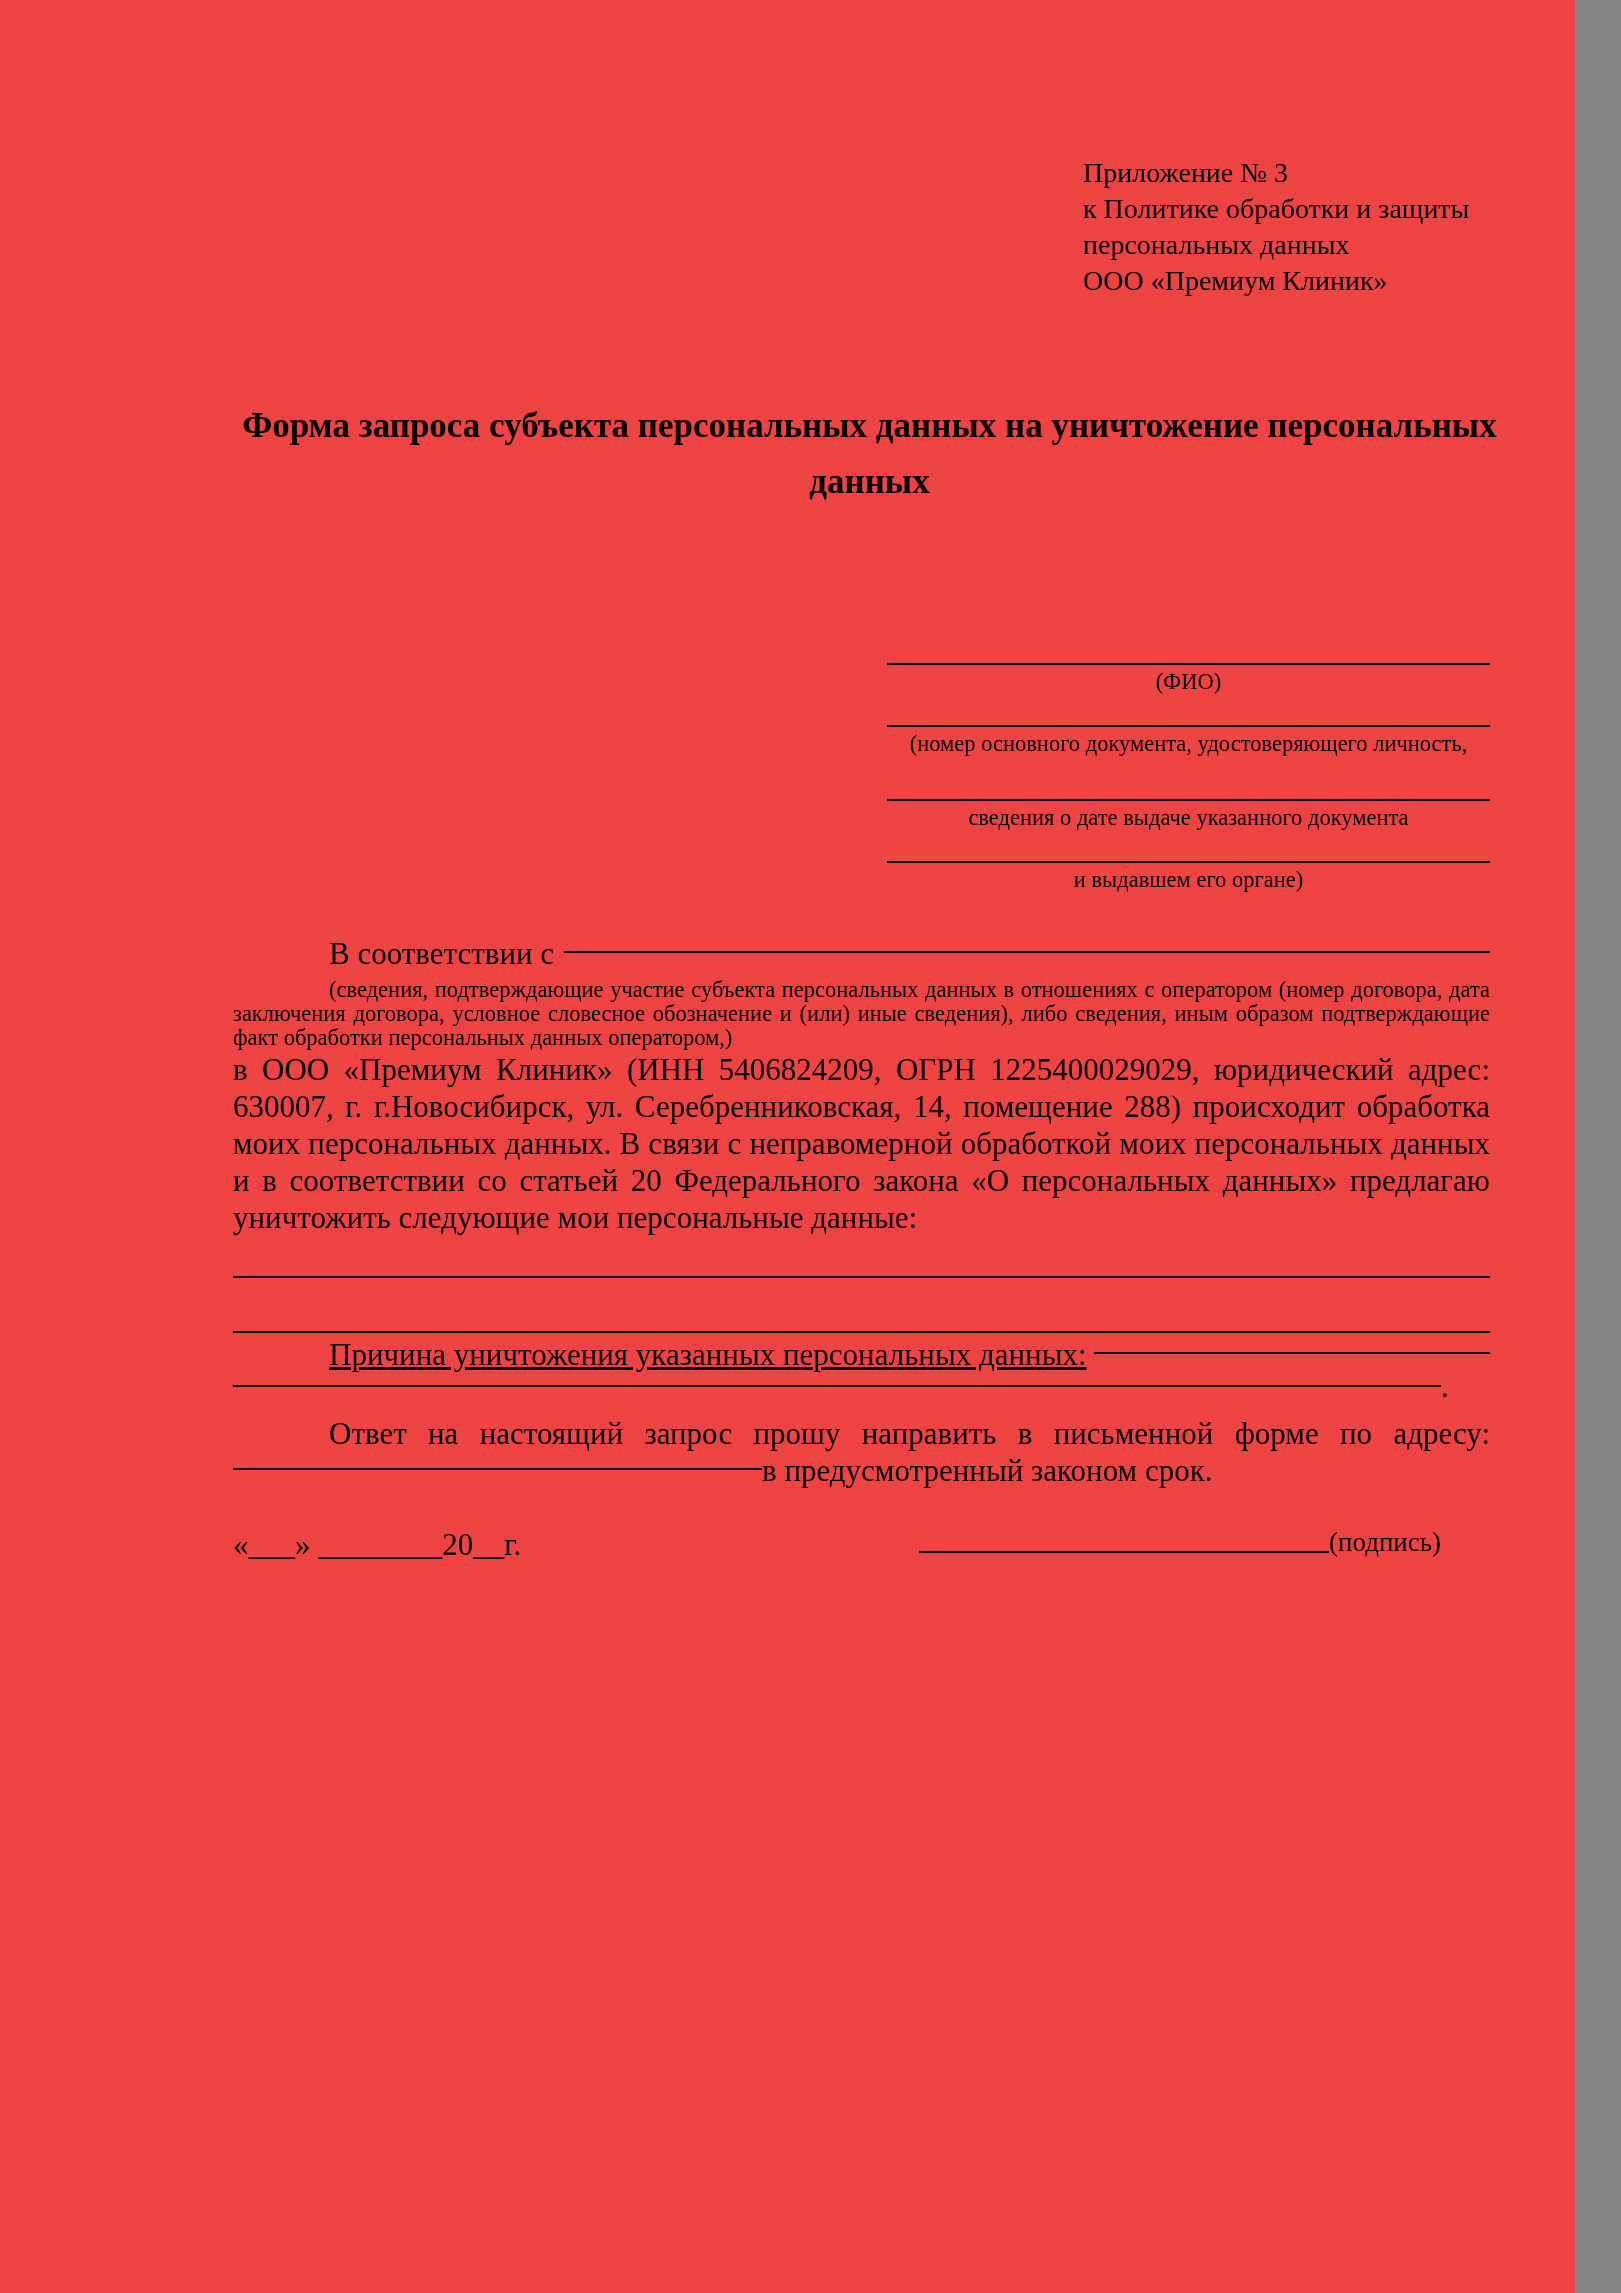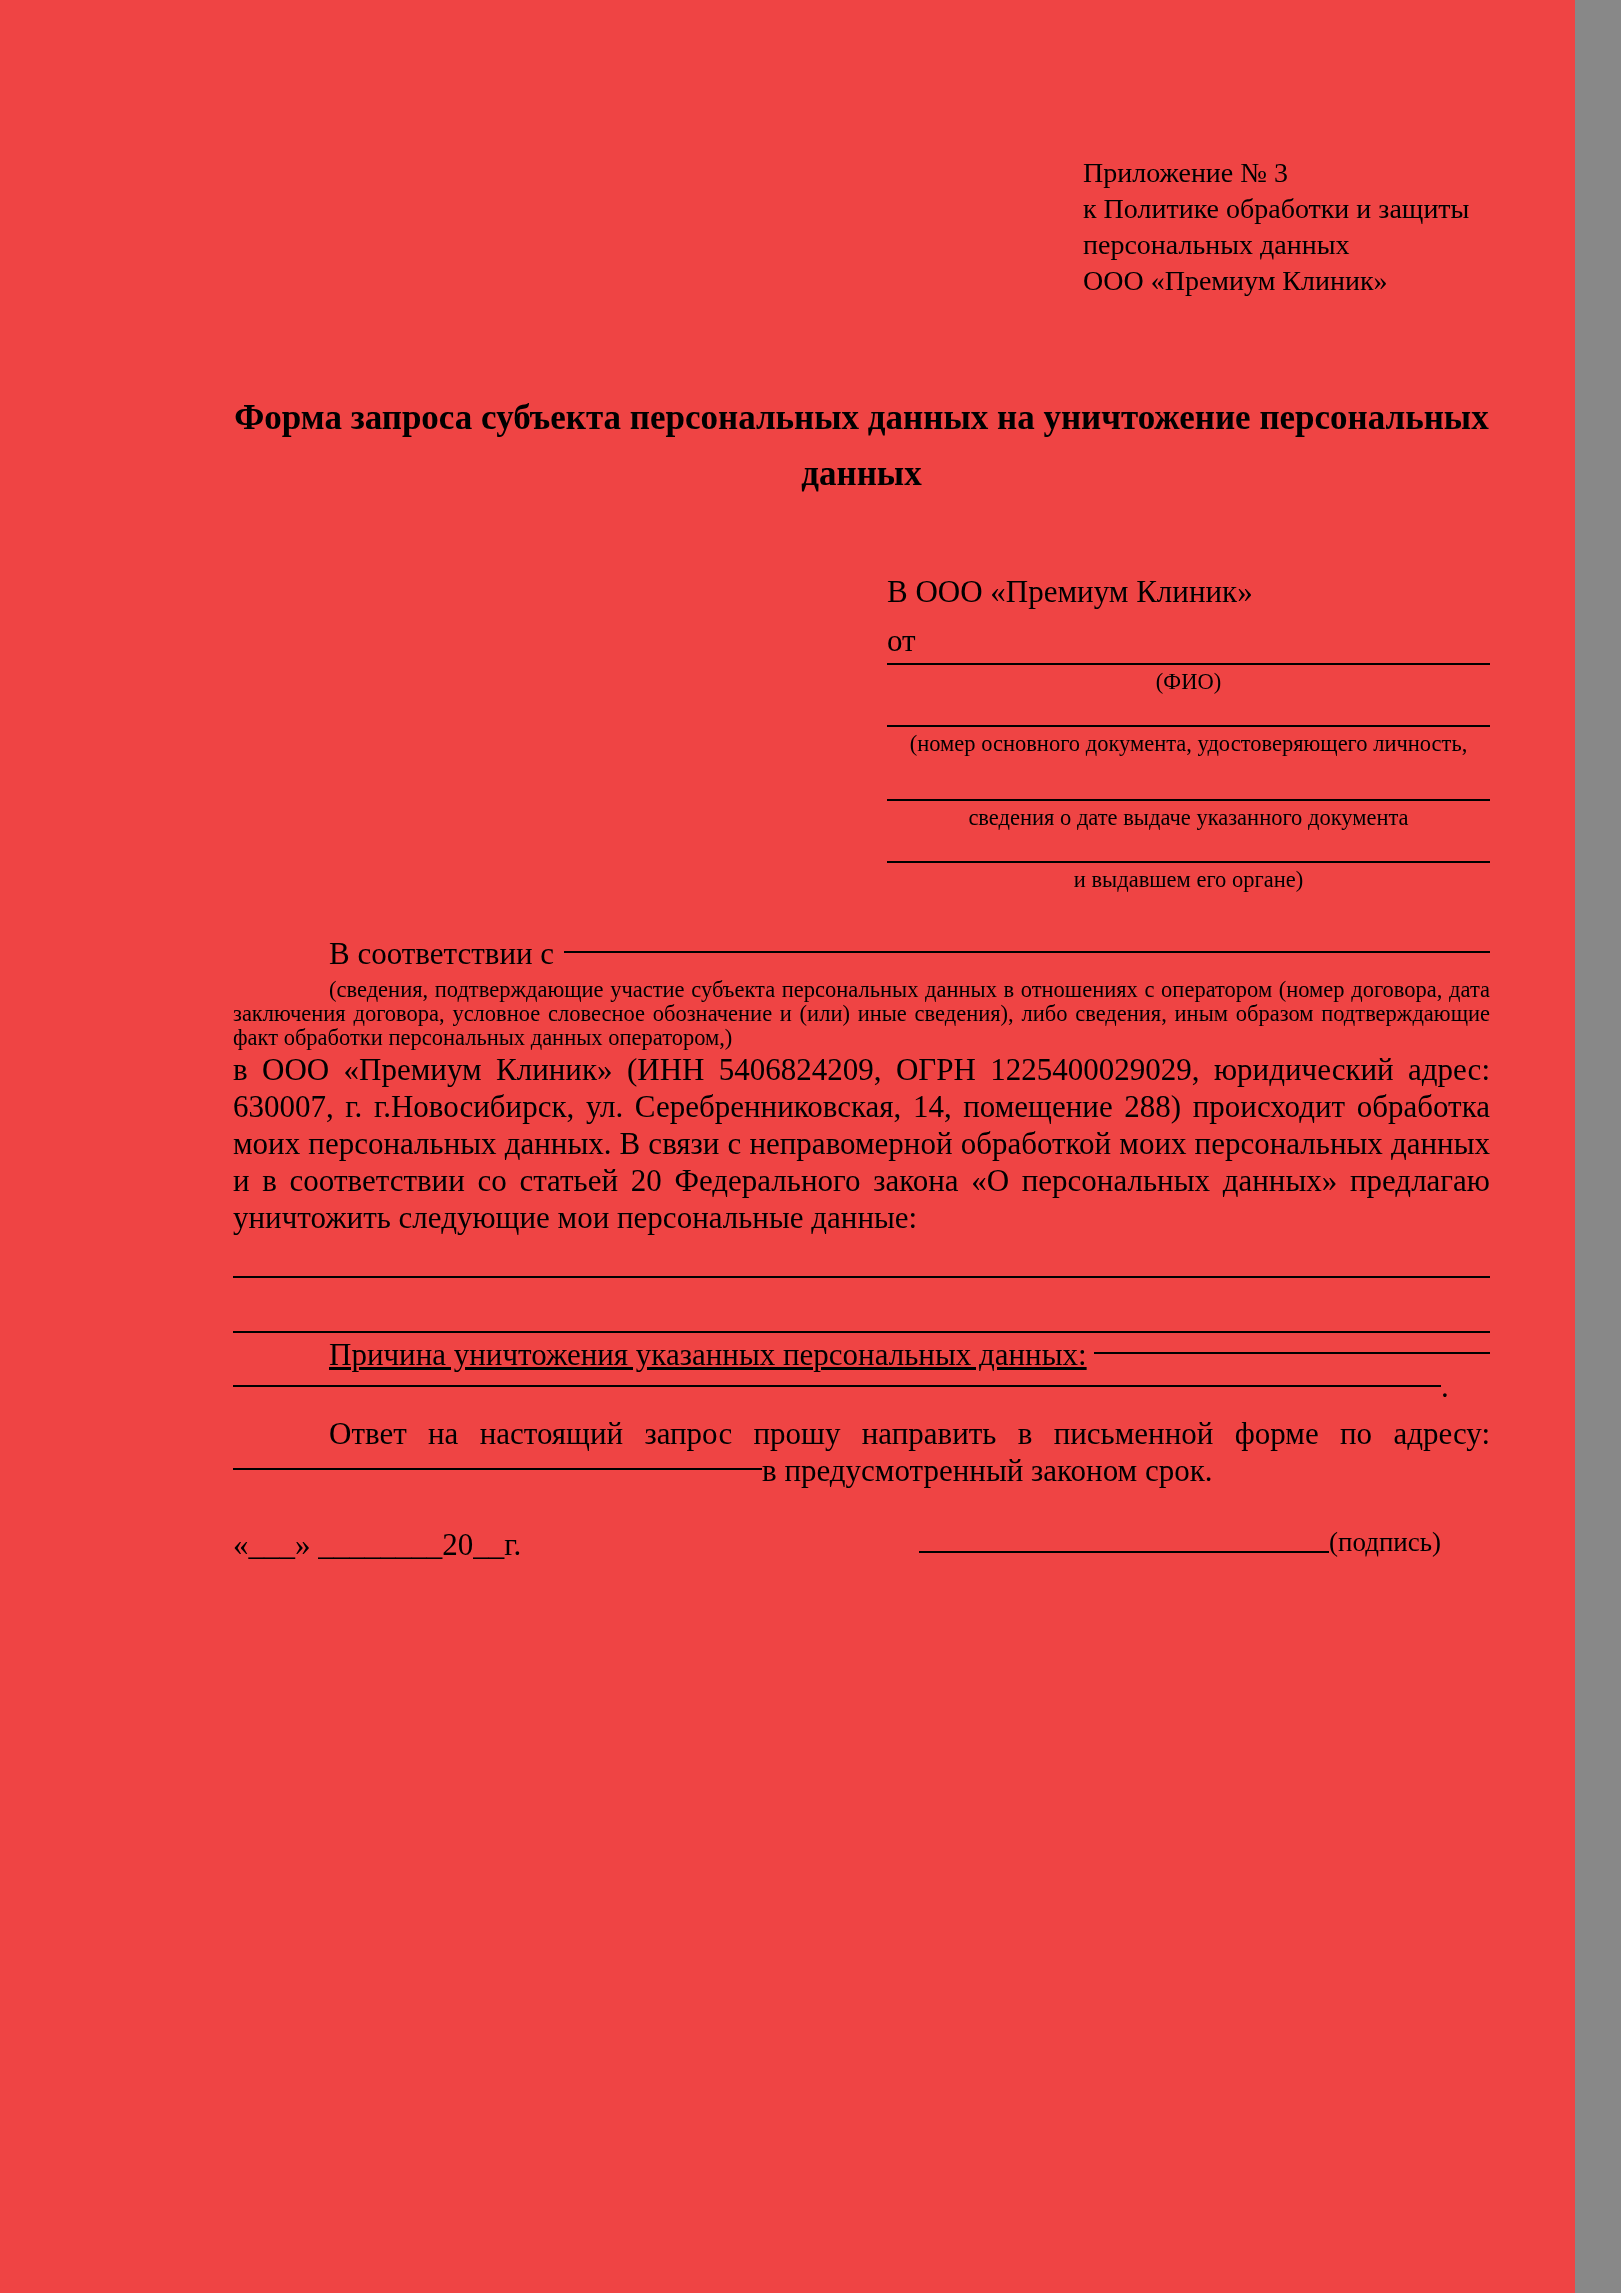--- a/index.html
+++ b/index.html
@@ -27,21 +27,21 @@
     line-height: 36px;
     text-align: left;
   }
 
   
   .title {
     position: absolute;
     left: 233px;
     top: 390px;
     width: 1257px;
-    margin: 0;
+    margin: 8px;
     font-size: 35px;
     font-weight: bold;
     line-height: 56px;
     text-align: center;
   }
 
   
   .addressee {
     position: absolute;
     left: 887px;
@@ -173,24 +173,20 @@
 
   <div class="annex">
     <div>Приложение № 3</div>
     <div>к Политике обработки и защиты</div>
     <div>персональных данных</div>
     <div>ООО «Премиум Клиник»</div>
   </div>
 
   <h1 class="title">Форма запроса субъекта персональных данных на уничтожение персональных данных</h1>
 
-  <div class="addressee">
-    <div>В ООО «Премиум Клиник»</div>
-    <div class="from-label">от</div>
-  </div>
 
   <div class="blank b1">
     <span>(ФИО)</span>
   </div>
   <div class="blank b2">
     <span>(номер основного документа, удостоверяющего личность,</span>
   </div>
   <div class="blank b3">
     <span>сведения о дате выдаче указанного документа</span>
   </div>

